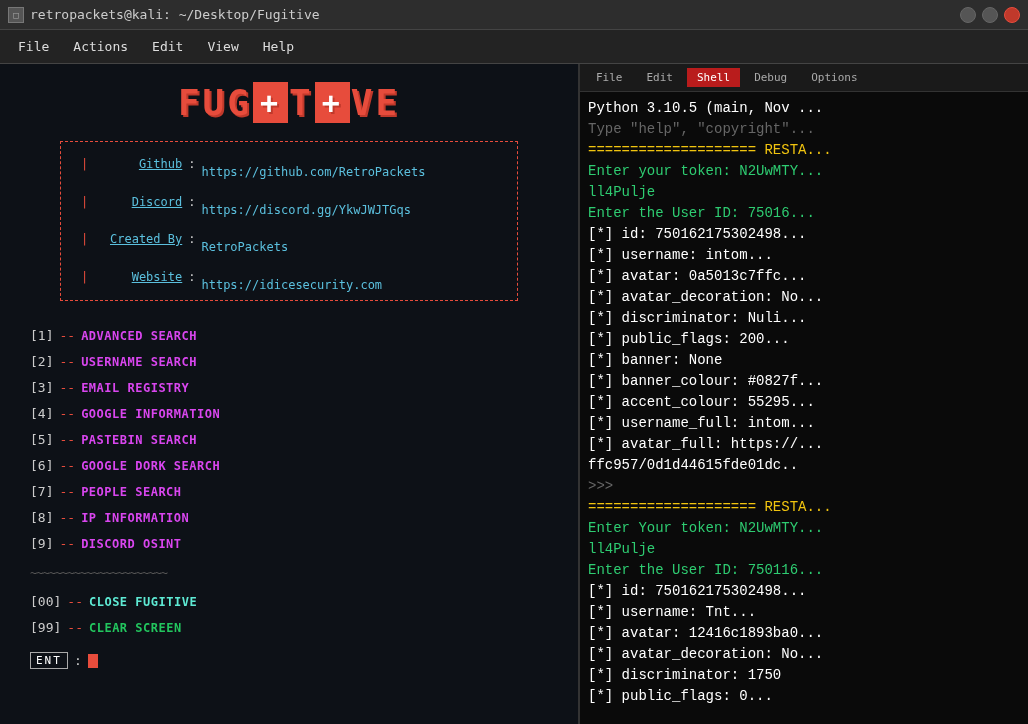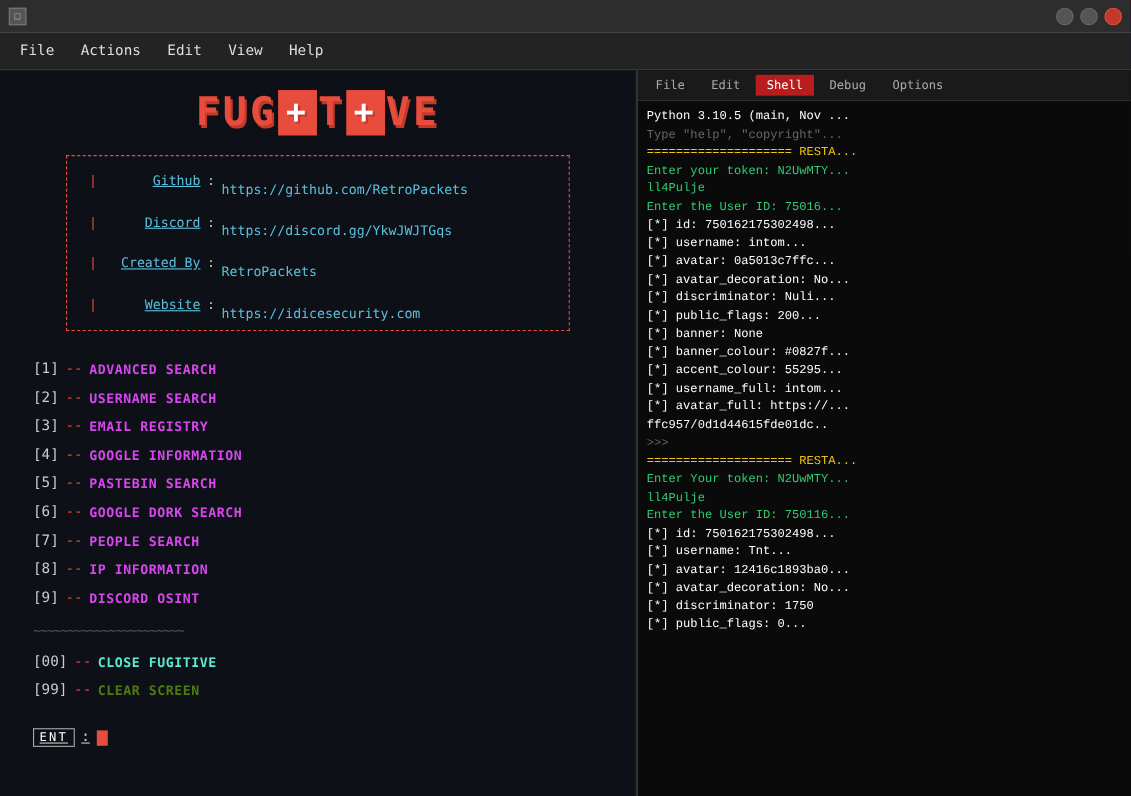--- a/index.html
+++ b/index.html
@@ -176,27 +176,26 @@
     .separator-line {
       color: #555;
       font-size: 12px;
       letter-spacing: -1px;
       margin: 4px 0;
     }
     .opt-close .opt-label { color: #e74c3c; }
     .opt-clear .opt-label { color: #aaa; }
 
     .ent-prompt {
-      margin-top: 21px;
+      margin-top: 11px;
       padding-left: 30px;
       display: flex;
       align-items: center;
       gap: 6px;
       font-size: 13px;
-      text-decoration: underline;
     }
     .ent-label {
       background: #0d1117;
       border: 1px solid #aaa;
       color: #fff;
       padding: 1px 5px;
       font-size: 11px;
       letter-spacing: 2px;
     }
     .ent-colon {
@@ -236,21 +235,21 @@
     .term-tab.active {
       background: #b91c1c;
       color: #fff;
     }
 
     
     .terminal-content {
       flex: 1;
       background: #0a0a0a;
       padding: 6px 8px;
-      font-size: 11px;
+      font-size: 14px;
       font-family: 'Courier New', monospace;
       color: #ccc;
       overflow: hidden;
       line-height: 1.5;
     }
     .term-line { display: block; white-space: pre-wrap; }
     .term-line.green { color: #2ecc71; }
     .term-line.yellow { color: #f1c40f; }
     .term-line.white { color: #fff; }
     .term-line.dim { color: #666; }
@@ -259,20 +258,21 @@
     ::-webkit-scrollbar { width: 6px; }
     ::-webkit-scrollbar-track { background: #1a1a1a; }
     ::-webkit-scrollbar-thumb { background: #444; }
   </style>
 </head>
 <body>
 
 <div class="title-bar">
   <div class="title-bar-left">
     <div class="title-bar-icon">□</div>
+    <span class="title-bar-text">retropackets@kali: ~/Desktop/Fugitive</span>
   </div>
   <div class="title-bar-controls">
     <div class="tb-btn"></div>
     <div class="tb-btn"></div>
     <div class="tb-btn close"></div>
   </div>
 </div>
 
 <div class="menu-bar">
   <span class="menu-item">File</span>
@@ -376,21 +376,21 @@
       <div class="separator-line">~~~~~~~~~~~~~~~~~~~~~~</div>
 
       <div class="menu-option-row opt-close">
         <span class="opt-num">[00]</span>
         <span class="opt-dash"> -- </span>
         <span class="opt-label" style="color:#5eead4;">CLOSE FUGITIVE</span>
       </div>
       <div class="menu-option-row opt-clear">
         <span class="opt-num">[99]</span>
         <span class="opt-dash"> -- </span>
-        <span class="opt-label" style="color:#4d7c0f;">CLEAR SCREEN</span>
+        <span class="opt-label" style="color:#22c55e;">CLEAR SCREEN</span>
       </div>
     </div>
 
     <div class="ent-prompt">
       <span class="ent-label">ENT</span>
       <span class="ent-colon">:</span>
       <span class="ent-cursor"></span>
     </div>
   </div>
 

